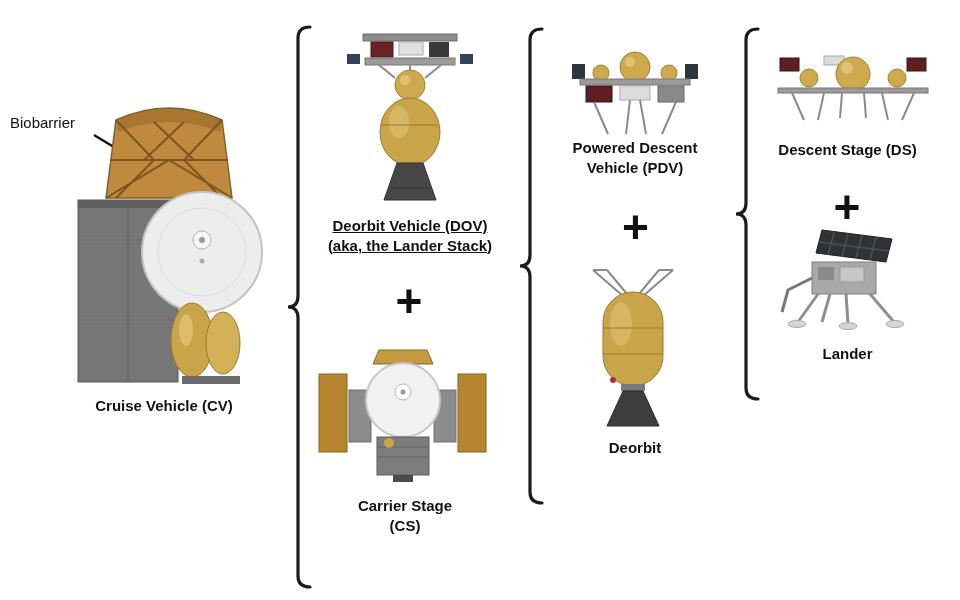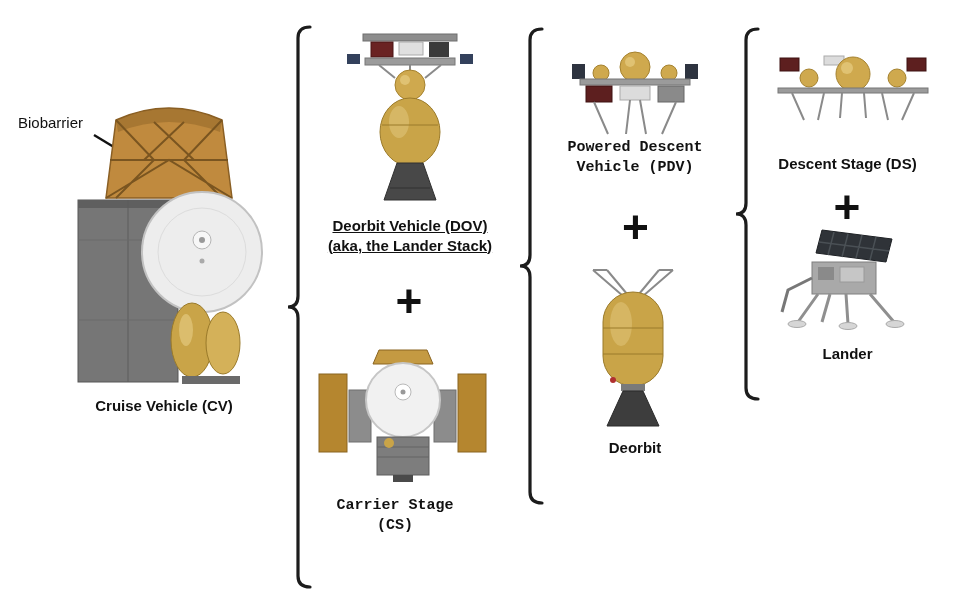--- a/index.html
+++ b/index.html
@@ -36,21 +36,21 @@
     font-weight: 500;
     color: #111111;
   }
   .brace svg { display: block; width: 100%; height: 100%; }
 </style>
 </head>
 <body>
 
 <div id="canvas">
 
-  <div class="abs bio-label" style="left:18px; top:114px; width:110px;">Biobarrier</div>
+  <div class="abs bio-label" style="left:10px; top:114px; width:110px;">Biobarrier</div>
   <svg class="abs" style="left:92px; top:130px;" width="52" height="42" viewBox="0 0 52 42">
     <defs>
       <marker id="ah" markerWidth="9" markerHeight="9" refX="7" refY="4" orient="auto">
         <path d="M0,0 L8,4 L0,8 Z" fill="#111"></path>
       </marker>
     </defs>
     <line x1="2" y1="5" x2="40" y2="28" stroke="#111" stroke-width="2.4" marker-end="url(#ah)"></line>
   </svg>
 
   <div class="abs figure" style="left:64px; top:90px; width:200px; height:300px;">
@@ -127,21 +127,21 @@
       <circle cx="88" cy="52" r="37" fill="#f1f1f1" stroke="#c6c6c6" stroke-width="2"></circle>
       <circle cx="88" cy="44" r="8" fill="#ffffff" stroke="#b9b9b9"></circle>
       <circle cx="88" cy="44" r="2.5" fill="#999999"></circle>
       <rect x="62" y="89" width="52" height="38" fill="#7d7d7d" stroke="#5f5f5f"></rect>
       <line x1="62" y1="99" x2="114" y2="99" stroke="#646464"></line>
       <line x1="62" y1="109" x2="114" y2="109" stroke="#646464"></line>
       <circle cx="74" cy="95" r="5" fill="#c9a448"></circle>
       <rect x="78" y="127" width="20" height="7" fill="#4a4a4a"></rect>
     </svg>
   </div>
-  <div class="abs comp-label" style="left:320px; top:496px; width:150px;font-family:Liberation Mono, monospace;">
+  <div class="abs comp-label" style="left:330px; top:496px; width:150px;">
     <div>Carrier Stage</div>
     <div>(CS)</div>
   </div>
 
   <div class="abs brace" style="left:518px; top:26px; width:26px; height:480px;">
     <svg viewBox="0 0 26 480">
       <path d="M24,3 Q12,3 12,14 L12,229 Q12,240 2,240 Q12,240 12,251 L12,466 Q12,477 24,477" fill="none" stroke="#1c1c1c" stroke-width="3.2" stroke-linecap="round"></path>
     </svg>
   </div>
 
@@ -153,21 +153,21 @@
       <circle cx="60" cy="14" r="5" fill="#e4c87c" opacity="0.8"></circle>
       <circle cx="31" cy="25" r="8" fill="#cfa94e" stroke="#a5822f"></circle>
       <circle cx="99" cy="25" r="8" fill="#cfa94e" stroke="#a5822f"></circle>
       <rect x="10" y="31" width="110" height="6" fill="#9b9b9b" stroke="#777777"></rect>
       <rect x="16" y="38" width="26" height="16" fill="#5d1f1f" stroke="#3f1212"></rect>
       <rect x="88" y="38" width="26" height="16" fill="#8a8a8a" stroke="#666666"></rect>
       <rect x="50" y="38" width="30" height="14" fill="#dcdcdc" stroke="#aaaaaa"></rect>
       <path d="M24,54 L38,86 M60,52 L56,86 M106,54 L92,86 M70,52 L76,86" stroke="#8a8a8a" stroke-width="2" fill="none"></path>
     </svg>
   </div>
-  <div class="abs comp-label" style="left:555px; top:138px; width:160px;font-family:Liberation Mono, monospace;">
+  <div class="abs comp-label" style="left:555px; top:138px; width:160px;">
     <div>Powered Descent</div>
     <div>Vehicle (PDV)</div>
   </div>
 
   <div class="abs plus" style="left:608px; top:204px; width:55px;">+</div>
 
   <div class="abs figure" style="left:583px; top:266px; width:100px; height:166px;">
     <svg viewBox="0 0 100 166">
       <path d="M10,4 L40,30 M90,4 L60,30 M24,4 L44,28 M76,4 L56,28 M10,4 L24,4 M76,4 L90,4" stroke="#8a8a8a" stroke-width="2" fill="none"></path>
       <rect x="20" y="26" width="60" height="94" rx="30" fill="#c9a448" stroke="#9a7a2a"></rect>
@@ -195,21 +195,21 @@
       <rect x="135" y="6" width="19" height="13" fill="#5d1f1f" stroke="#3f1212"></rect>
       <rect x="52" y="4" width="20" height="9" fill="#dcdcdc" stroke="#aaaaaa"></rect>
       <circle cx="81" cy="22" r="17" fill="#cfa94e" stroke="#a5822f"></circle>
       <circle cx="75" cy="16" r="6" fill="#e4c87c" opacity="0.8"></circle>
       <circle cx="37" cy="26" r="9" fill="#cfa94e" stroke="#a5822f"></circle>
       <circle cx="125" cy="26" r="9" fill="#cfa94e" stroke="#a5822f"></circle>
       <rect x="6" y="36" width="150" height="5" fill="#9b9b9b" stroke="#777777"></rect>
       <path d="M20,41 L32,68 M52,41 L46,68 M110,41 L116,68 M142,41 L130,68 M70,41 L68,66 M92,41 L94,66" stroke="#8a8a8a" stroke-width="2" fill="none"></path>
     </svg>
   </div>
-  <div class="abs comp-label" style="left:765px; top:154px; width:165px;">Descent Stage (DS)</div>
+  <div class="abs comp-label" style="left:765px; top:140px; width:165px;">Descent Stage (DS)</div>
 
   <div class="abs plus" style="left:822px; top:184px; width:50px;">+</div>
 
   <div class="abs figure" style="left:770px; top:226px; width:150px; height:115px;">
     <svg viewBox="0 0 150 115">
       <polygon points="52,4 122,13 116,36 46,27" fill="#2f3338" stroke="#1e2125"></polygon>
       <path d="M64,6 L58,29 M78,8 L72,31 M92,9 L86,32 M106,11 L100,34 M49,16 L119,25" stroke="#4a5055" stroke-width="1.5" fill="none"></path>
       <rect x="42" y="36" width="64" height="32" fill="#a9a9a9" stroke="#7e7e7e"></rect>
       <rect x="48" y="41" width="16" height="13" fill="#8a8a8a"></rect>
       <rect x="70" y="41" width="24" height="15" fill="#c6c6c6" stroke="#9a9a9a"></rect>

